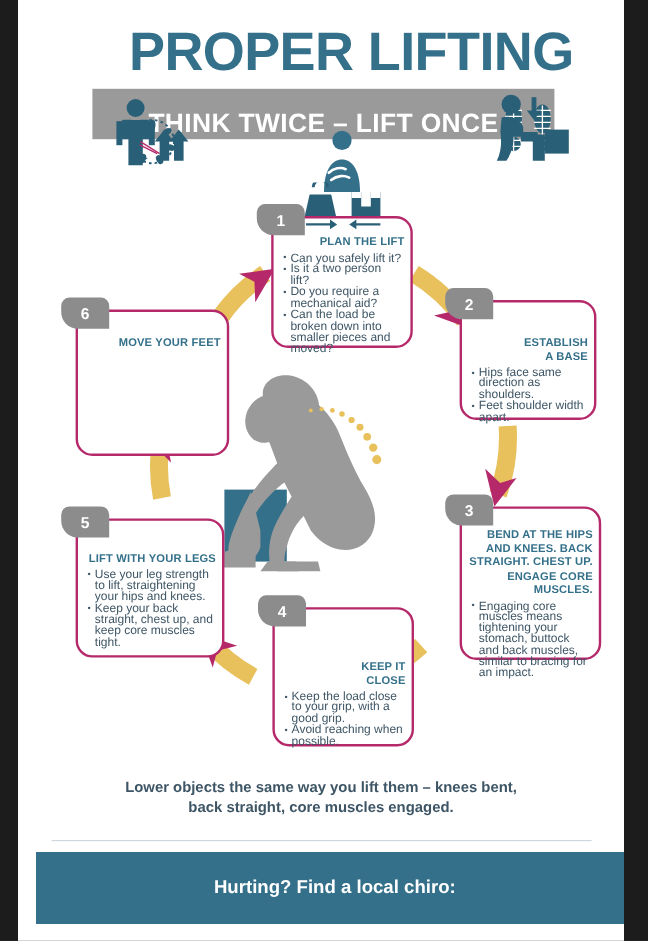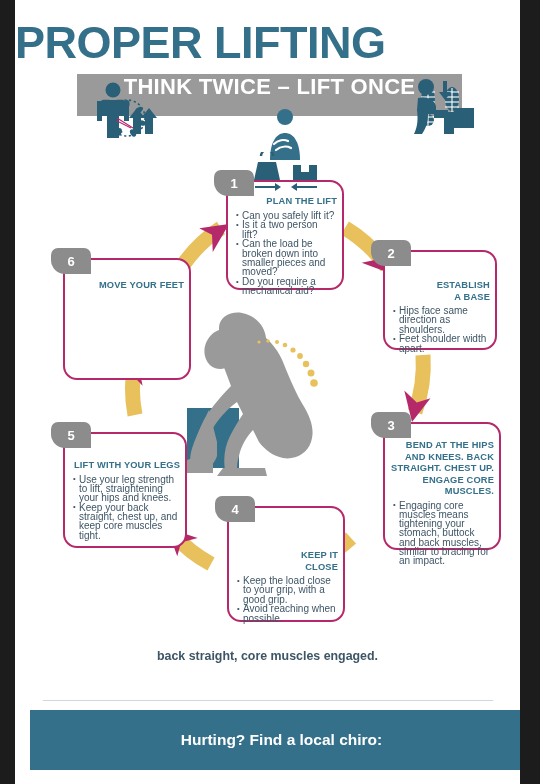--- a/index.html
+++ b/index.html
@@ -14,30 +14,30 @@
     left: 15px; top: 0px;
     width: 505px; height: 784px;
     background: #ffffff;
     overflow: hidden;
   }
 
   
   #header { position: absolute; left: 0; top: 0; width: 505px; height: 130px; }
   #title {
     position: absolute; left: 0; top: 18px; width: 463px;
-    text-align: left;
+    text-align: right;
     font-size: 45px; font-weight: bold; letter-spacing: -0.5px;
     color: #34708a;
     line-height: 50px;
   }
   #subtitle-bar {
     position: absolute; left: 62px; top: 74px;
     width: 385px; height: 42px;
     background: #9a9a9a;
-    display: flex; align-items: flex-start; justify-content: center;
+    display: flex; align-items: flex-end; justify-content: center;
   }
   #subtitle {
     color: #ffffff; font-size: 22px; font-weight: bold;
     letter-spacing: 0.3px;
   }
 
   
   #cycle { position: absolute; left: 0; top: 130px; width: 505px; height: 512px; }
   #cycle svg.ring { position: absolute; left: 0; top: 0; }
 
@@ -115,21 +115,21 @@
     line-height: 17px;
   }
   #divider {
     position: absolute; left: 28px; top: 700px;
     width: 450px; height: 1px; background: #cfd8dc;
   }
   #banner {
     position: absolute; left: 15px; top: 710px;
     width: 503px; height: 60px;
     background: #34708a;
-    display: flex; align-items: center; justify-content: center; flex-direction: column;
+    display: flex; align-items: center; justify-content: center;
   }
   #banner-text { color: #ffffff; font-size: 15.5px; font-weight: bold; }
   #banner-url { color: #e8c15c; font-size: 15.5px; font-weight: bold; }
 </style>
 </head>
 <body>
 
 <div id="poster">
 
   <div id="header">
@@ -209,22 +209,22 @@
         <path d="M 16,42 C 21,38 27,38 31,40" stroke="#ffffff" stroke-width="2.2" fill="none" stroke-linecap="round"></path>
       </svg>
     </div>
     <div class="card" id="card1">
       <div class="badge">1</div>
       <div class="card-head" style="margin-top:14px;">PLAN THE LIFT</div>
       <div class="card-body">
         <ul>
           <li>Can you safely lift it?</li>
           <li>Is it a two person lift?</li>
+          <li>Do you require a mechanical aid?</li>
           <li>Can the load be broken down into smaller pieces and moved?</li>
-          <li>Do you require a mechanical aid?</li>
         </ul>
       </div>
     </div>
 
     <div class="icon-wrap" id="icon2">
       <svg width="56" height="50" viewBox="0 0 56 50">
         <g fill="#2a5f78">
           <ellipse cx="16" cy="13" rx="7" ry="12"></ellipse>
           <ellipse cx="16" cy="34" rx="6" ry="6"></ellipse>
           <ellipse cx="40" cy="13" rx="7" ry="12"></ellipse>
@@ -357,20 +357,21 @@
       </svg>
     </div>
     <div class="card" id="card6">
       <div class="badge">6</div>
       <div class="card-head" style="margin-top:20px;">MOVE YOUR FEET</div>
     </div>
 
   </div>
 
   <div id="footnote">
+    <div>Lower objects the same way you lift them – knees bent,</div>
     <div>back straight, core muscles engaged.</div>
   </div>
   <div id="divider"></div>
 
   <div id="banner">
     <span id="banner-text">Hurting? Find a local chiro:</span>
     <span style="width:5px;"></span>
   </div>
 
 </div>

